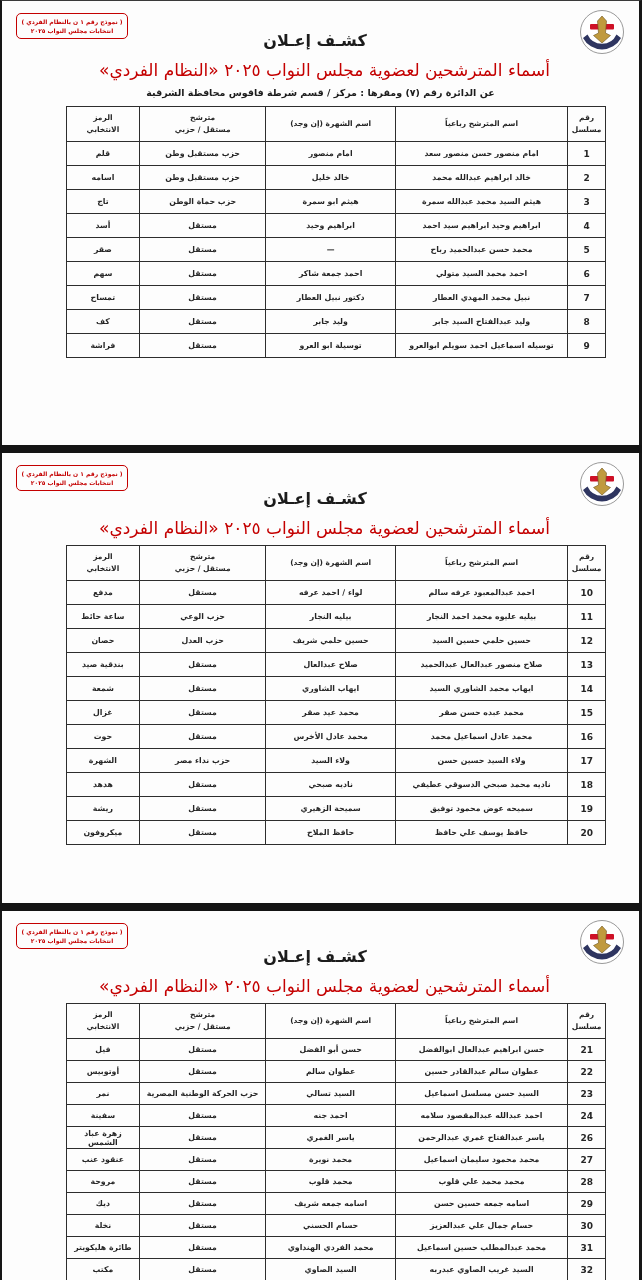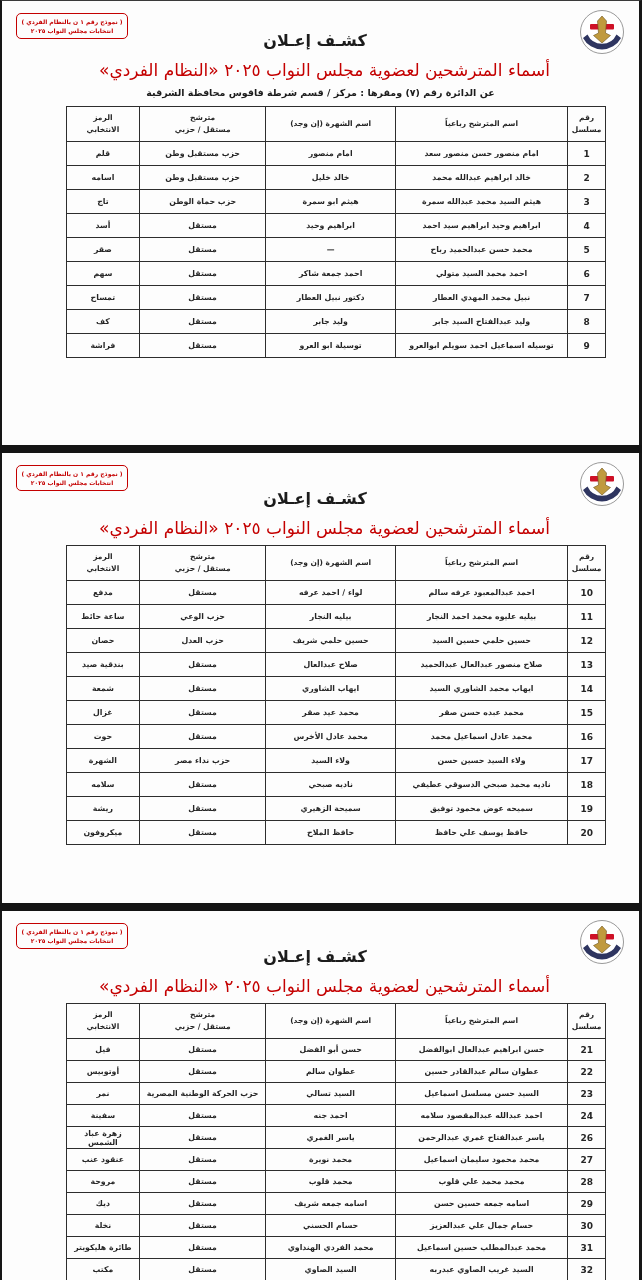--- a/index.html
+++ b/index.html
@@ -271,21 +271,21 @@
               <td>ولاء السيد حسين حسن</td>
               <td>ولاء السيد</td>
               <td>حزب نداء مصر</td>
               <td>الشهرة</td>
             </tr>
             <tr>
               <td>18</td>
               <td>ناديه محمد صبحي الدسوقي عطيفي</td>
               <td>ناديه صبحي</td>
               <td>مستقل</td>
-              <td>سلامه</td>
+              <td>هدهد</td>
             </tr>
             <tr>
               <td>19</td>
               <td>سميحه عوض محمود توفيق</td>
               <td>سميحة الزهيري</td>
               <td>مستقل</td>
               <td>ريشة</td>
             </tr>
             <tr>
               <td>20</td>

